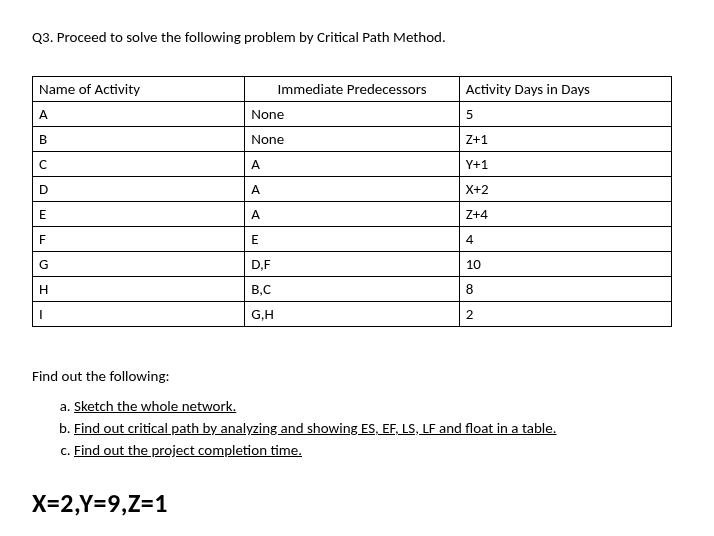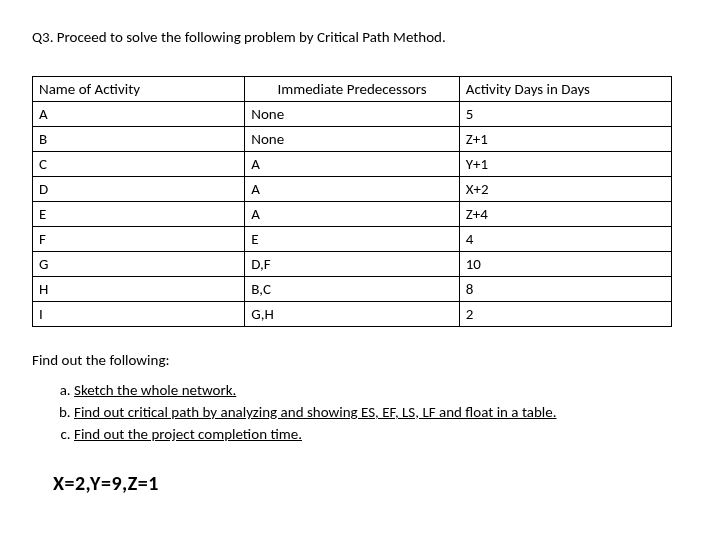--- a/index.html
+++ b/index.html
@@ -12,21 +12,21 @@
     width: 714px;
     height: 536px;
     box-sizing: border-box;
   }
   .question-title {
     margin-bottom: 30px;
   }
   table {
     border-collapse: collapse;
     width: 640px;
-    margin-bottom: 24px;
+    margin-bottom: 40px;
   }
   table td {
     border: 1px solid #000;
     padding: 2px 6px;
     vertical-align: middle;
     height: 20px;
   }
   table tr:first-child td {
     font-weight: normal;
   }
@@ -39,24 +39,23 @@
   ol.sublist {
     list-style-type: lower-alpha;
     margin: 0 0 26px 0;
     padding-left: 42px;
     text-decoration: underline;
   }
   ol.sublist li {
     padding: 2px 0;
   }
   .params {
-    font-size: 20px;
+    font-size: 26px;
     font-weight: 700;
     letter-spacing: 0.5px;
-    margin-left: 21px;
   }
 </style>
 </head>
 <body>
 
 <div class="question-title">Q3. Proceed to solve the following problem by Critical Path Method.</div>
 
 <table>
   <tbody>
       <tr>

